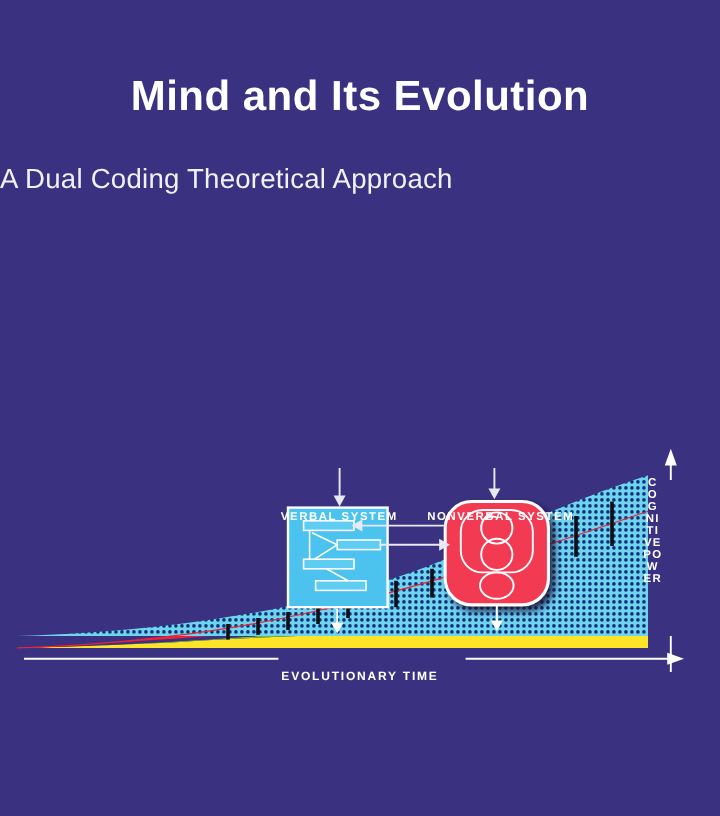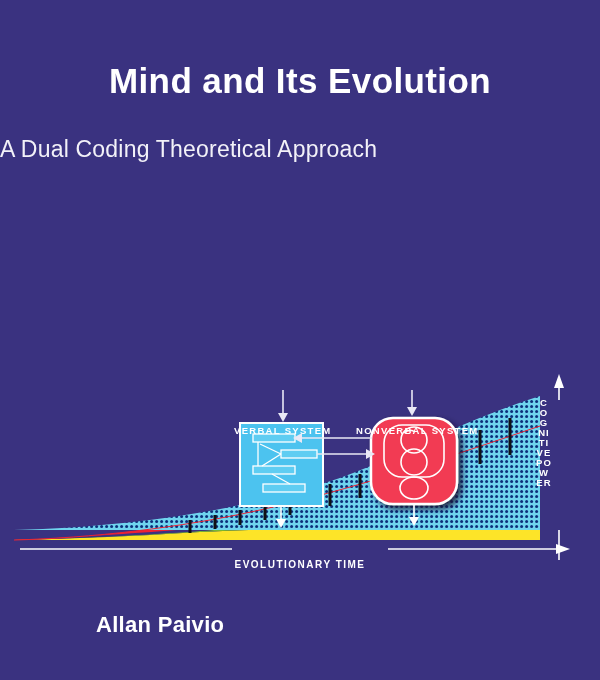--- a/index.html
+++ b/index.html
@@ -207,15 +207,14 @@
       </g>
     </svg>
   </div>
 
   <div class="sys-label" id="verbal-label">VERBAL SYSTEM</div>
   <div class="sys-label" id="nonverbal-label">NONVERBAL SYSTEM</div>
 
   <div id="x-axis-label">EVOLUTIONARY TIME</div>
   <div id="y-axis-label">COGNITIVE POWER</div>
 
-  <div id="author">Allan Paivio</div>
 
 </div>
 
 </body></html>

